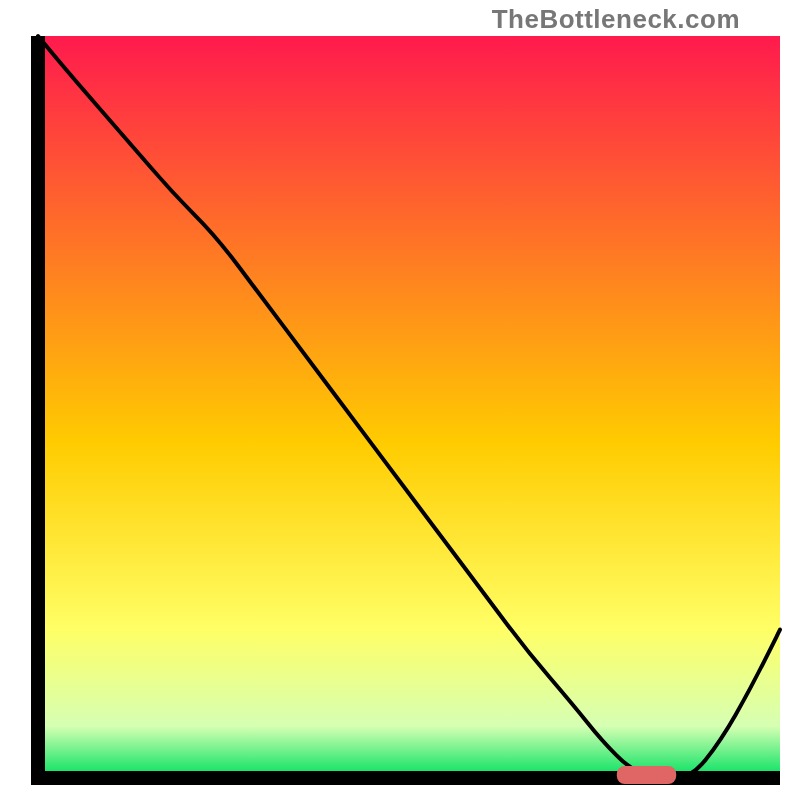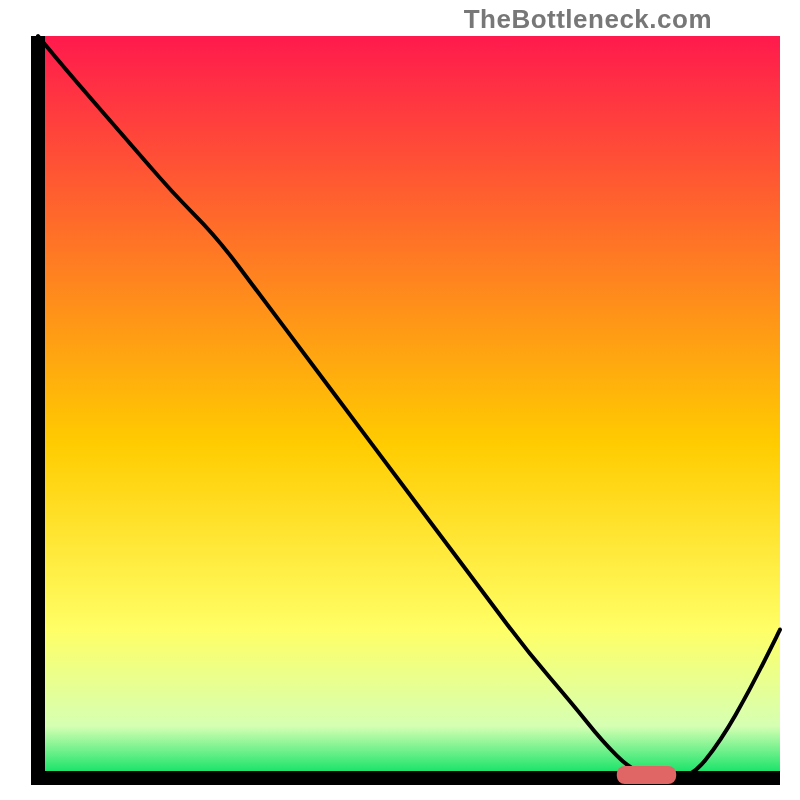--- a/index.html
+++ b/index.html
@@ -8,20 +8,21 @@
     width: 800px;
     height: 800px;
     overflow: hidden;
     background: #ffffff;
     font-family: Arial, Helvetica, sans-serif;
   }
   .stage {
     position: relative;
     width: 724px;
     height: 800px;
+    padding-left: 28px;
   }
   .watermark {
     position: absolute;
     top: 4px;
     right: 12px;
     font-size: 26px;
     font-weight: 600;
     color: #777777;
     letter-spacing: 0.5px;
     z-index: 5;

